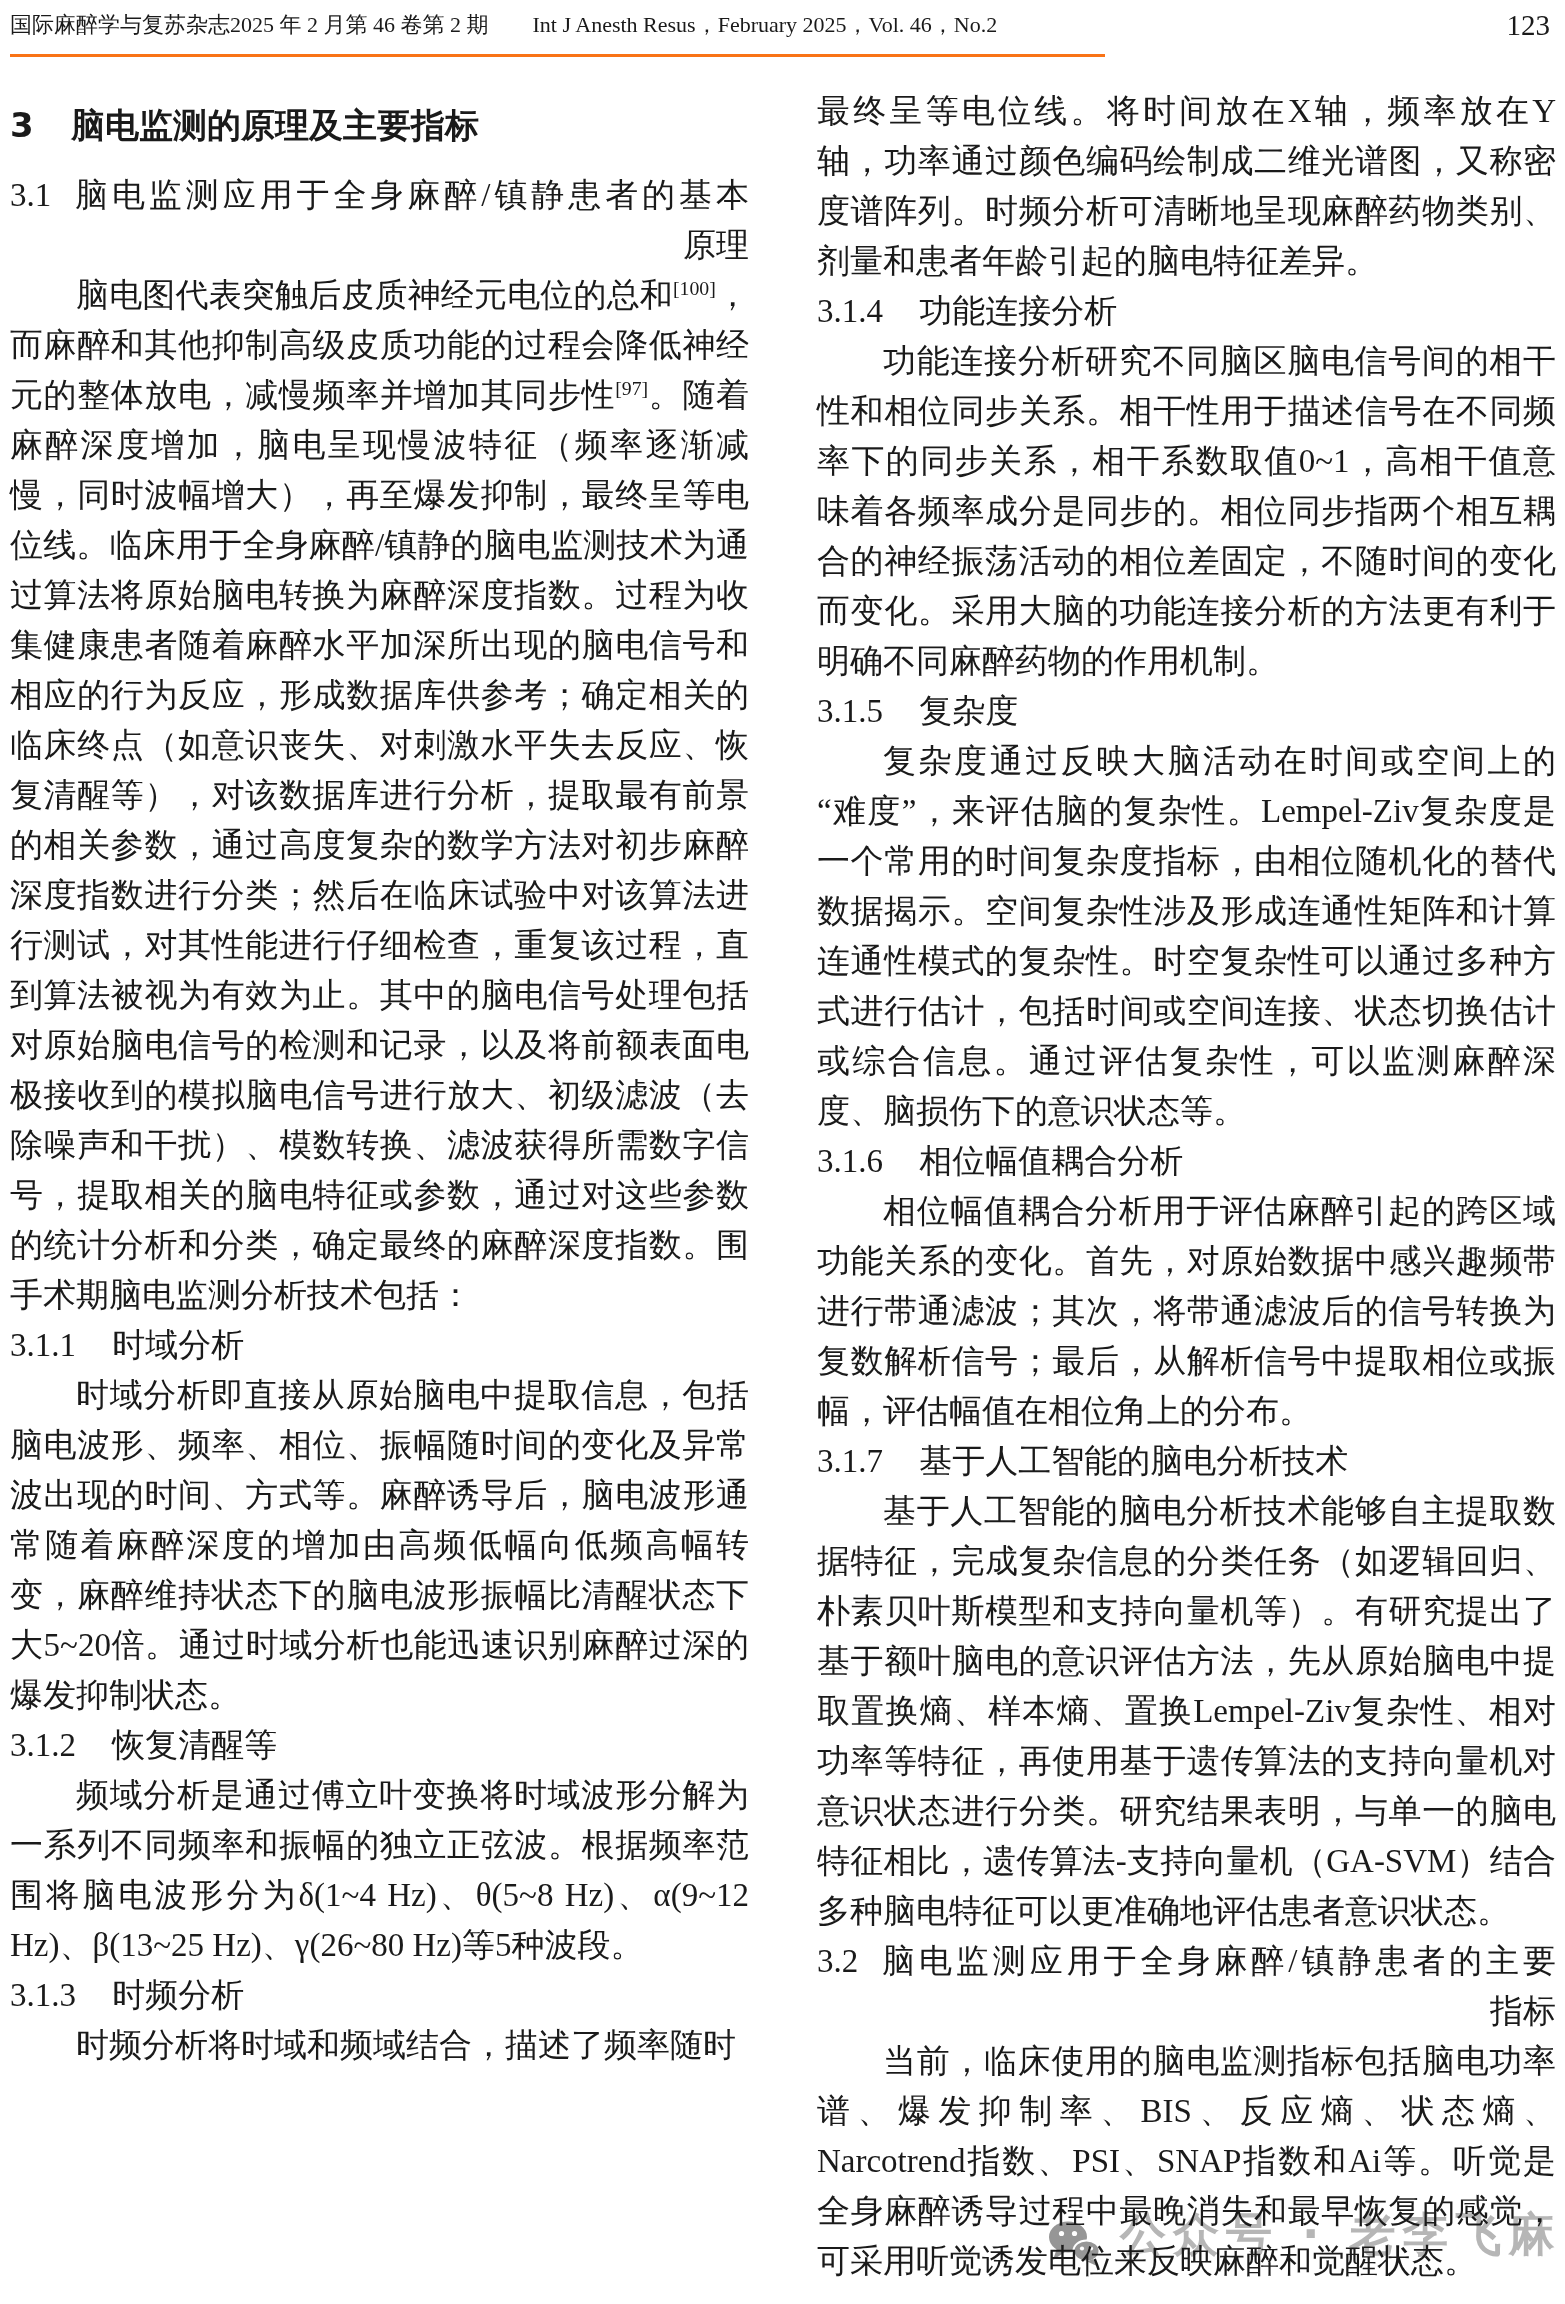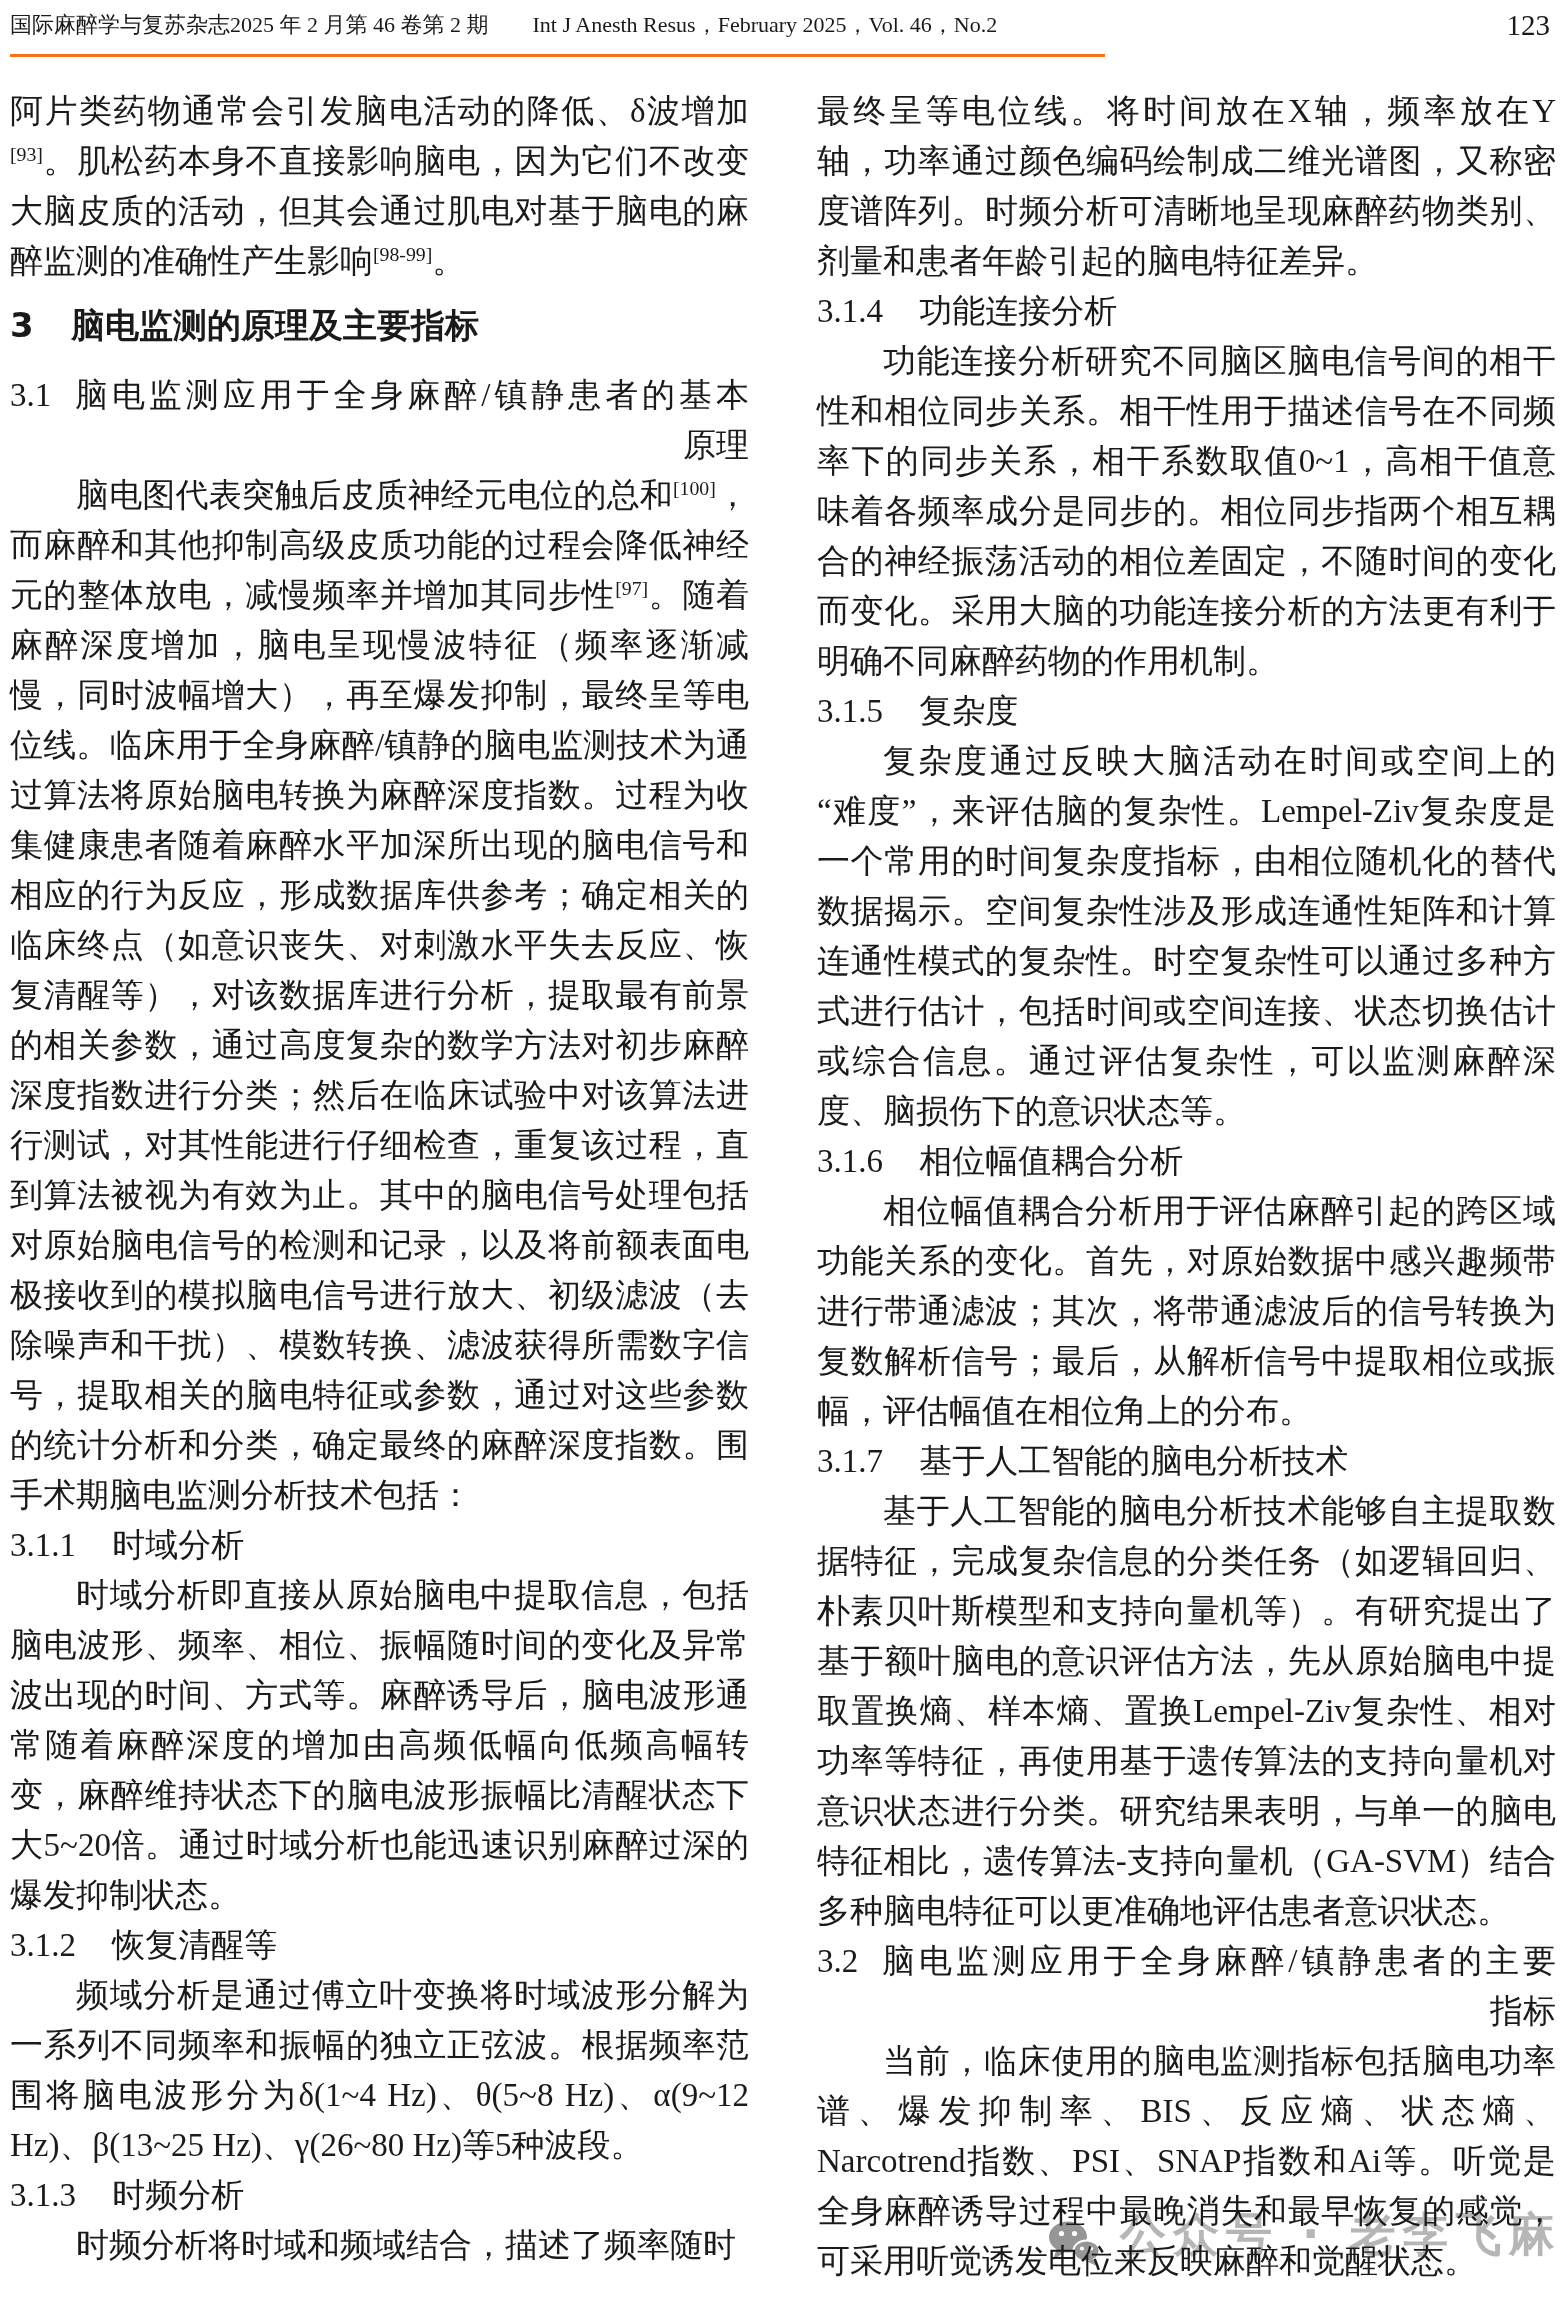--- a/index.html
+++ b/index.html
@@ -81,21 +81,20 @@
   <div class="header">
     <span class="header-left">
       <span>国际麻醉学与复苏杂志2025 年 2 月第 46 卷第 2 期</span><span class="hdr-en">Int J Anesth Resus，February 2025，Vol. 46，No.2</span>
     </span>
     <span class="page-number">123</span>
   </div>
 
   <div class="columns">
 
     <div class="col">
-      <p class="p-cont">阿片类药物通常会引发脑电活动的降低、δ波增加<sup>[93]</sup>。肌松药本身不直接影响脑电，因为它们不改变大脑皮质的活动，但其会通过肌电对基于脑电的麻醉监测的准确性产生影响<sup>[98-99]</sup>。</p>
 
       <div class="h1">
         <span class="hnum">3</span><span>脑电监测的原理及主要指标</span>
       </div>
 
       <div class="h2">
         <div class="h2-line1">
           <span class="hnum">3.1</span><span>脑电监测应用于全身麻醉/镇静患者的基本</span>
         </div>
         <div class="h2-line2">原理</div>

